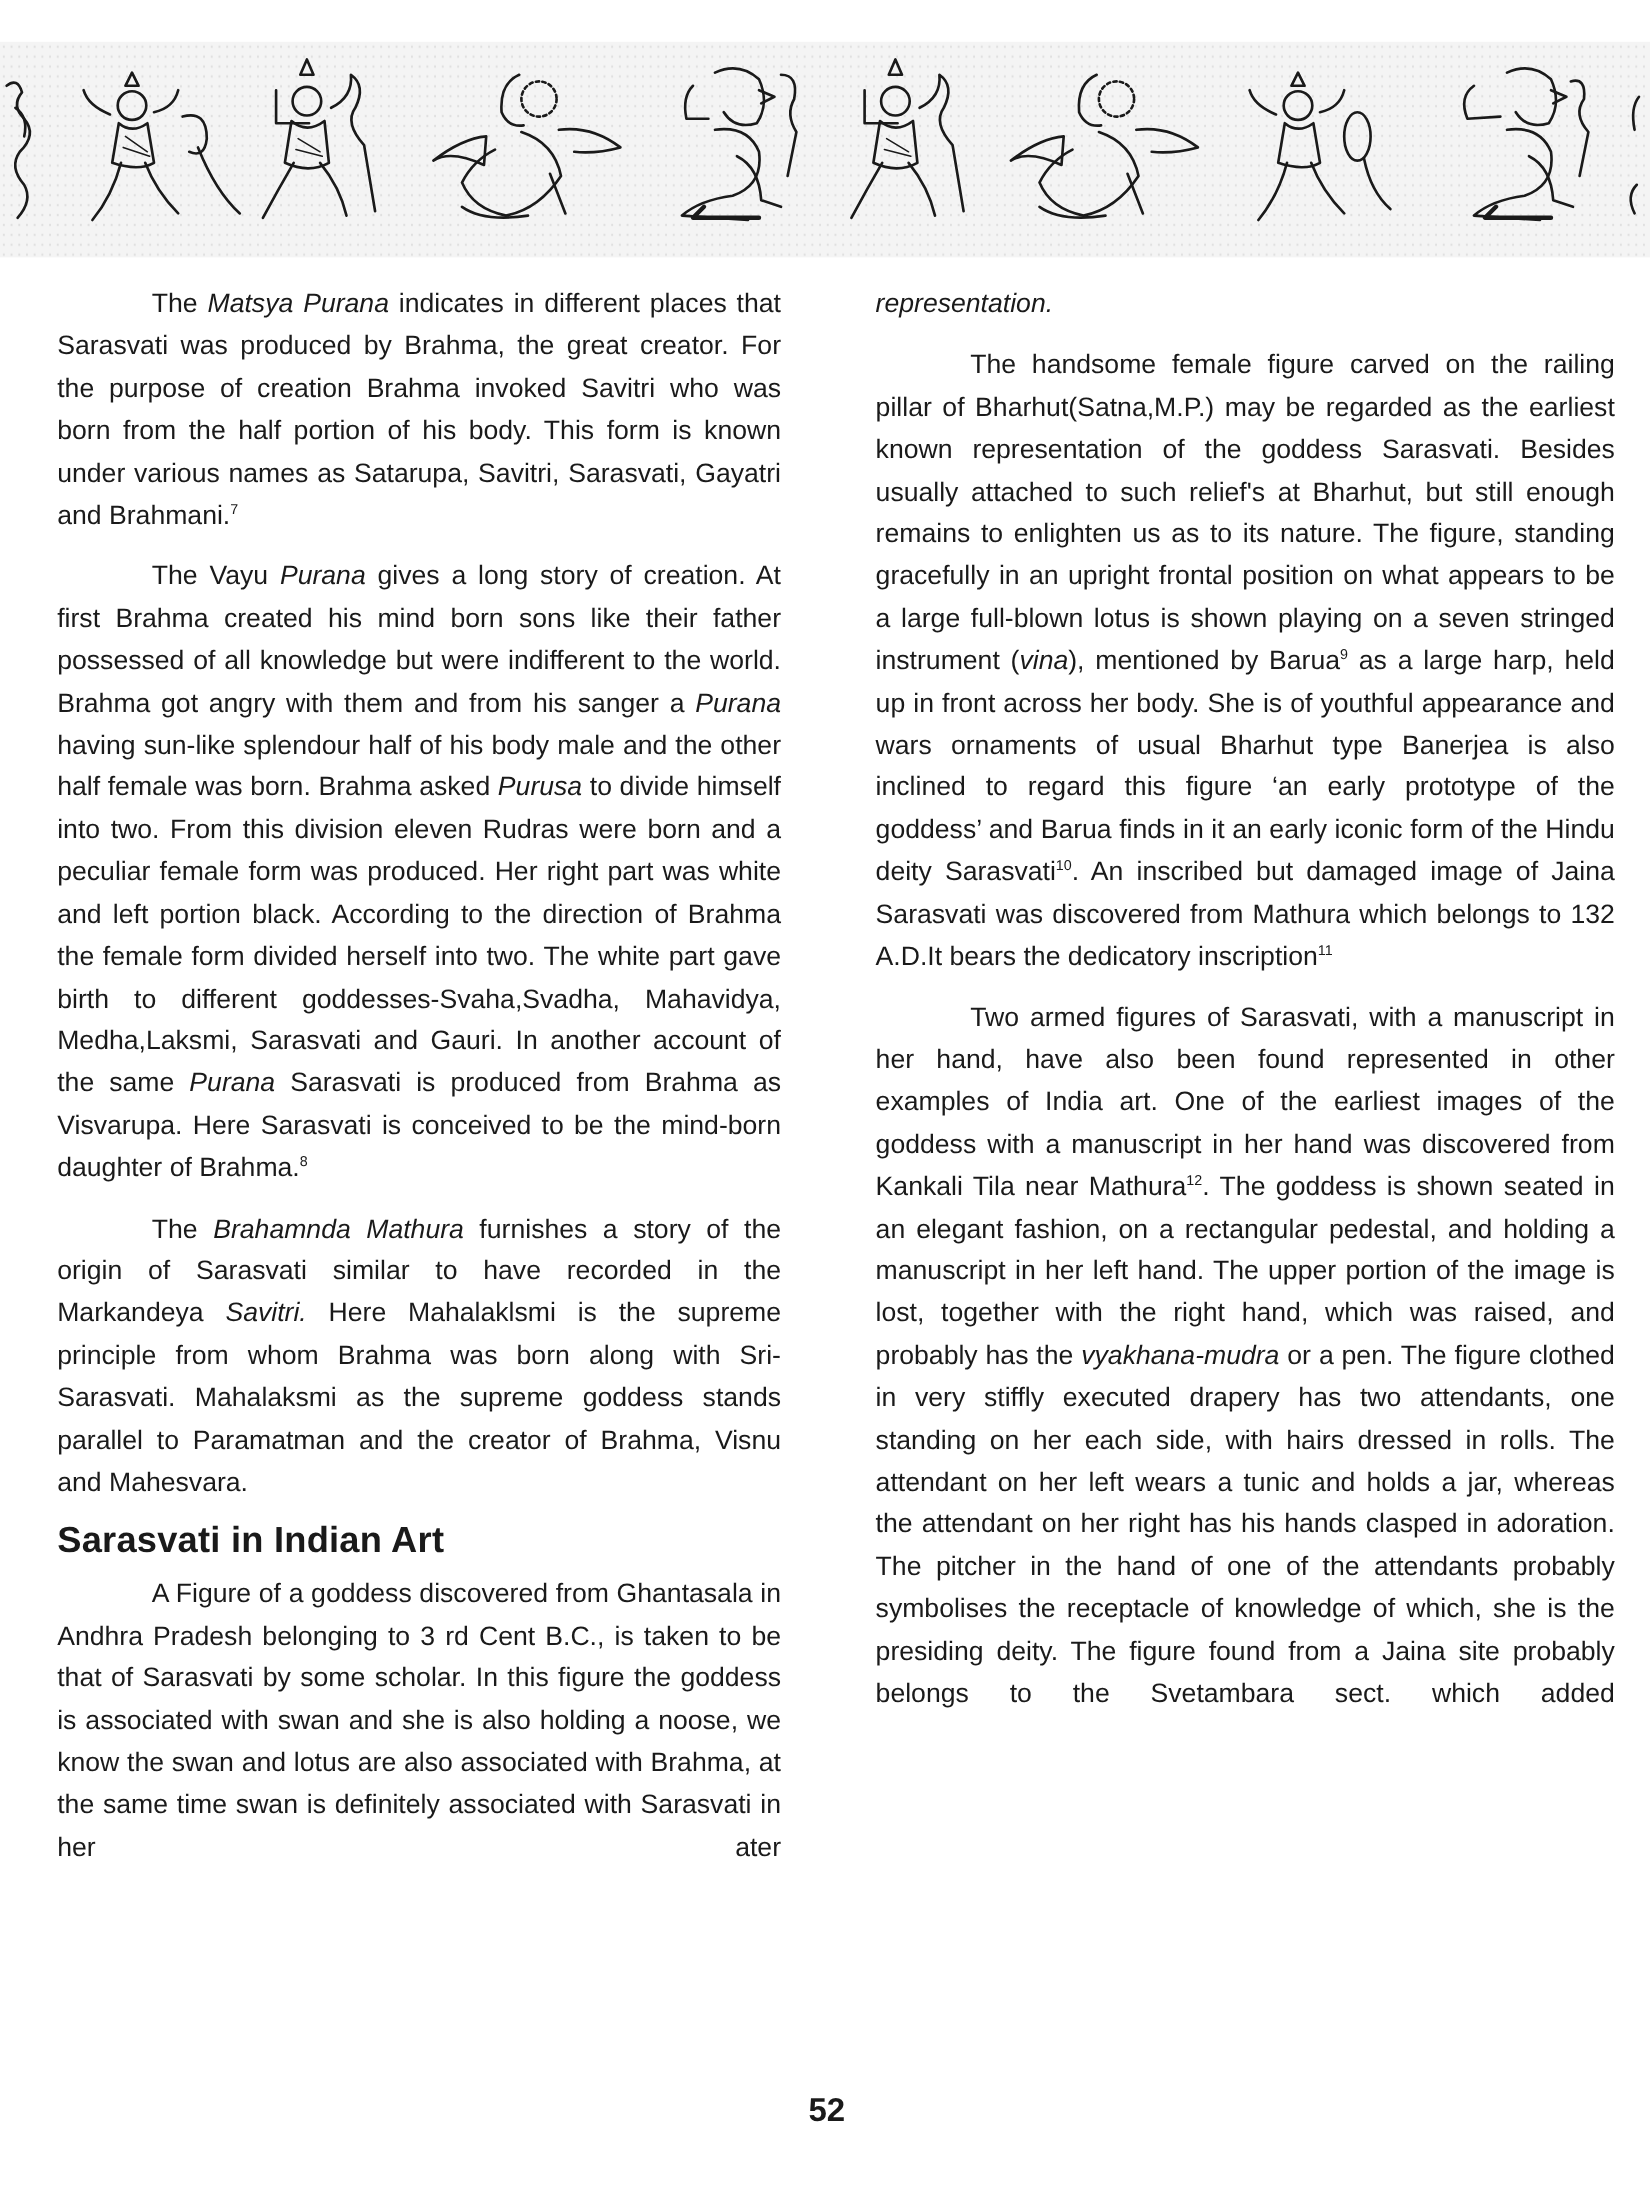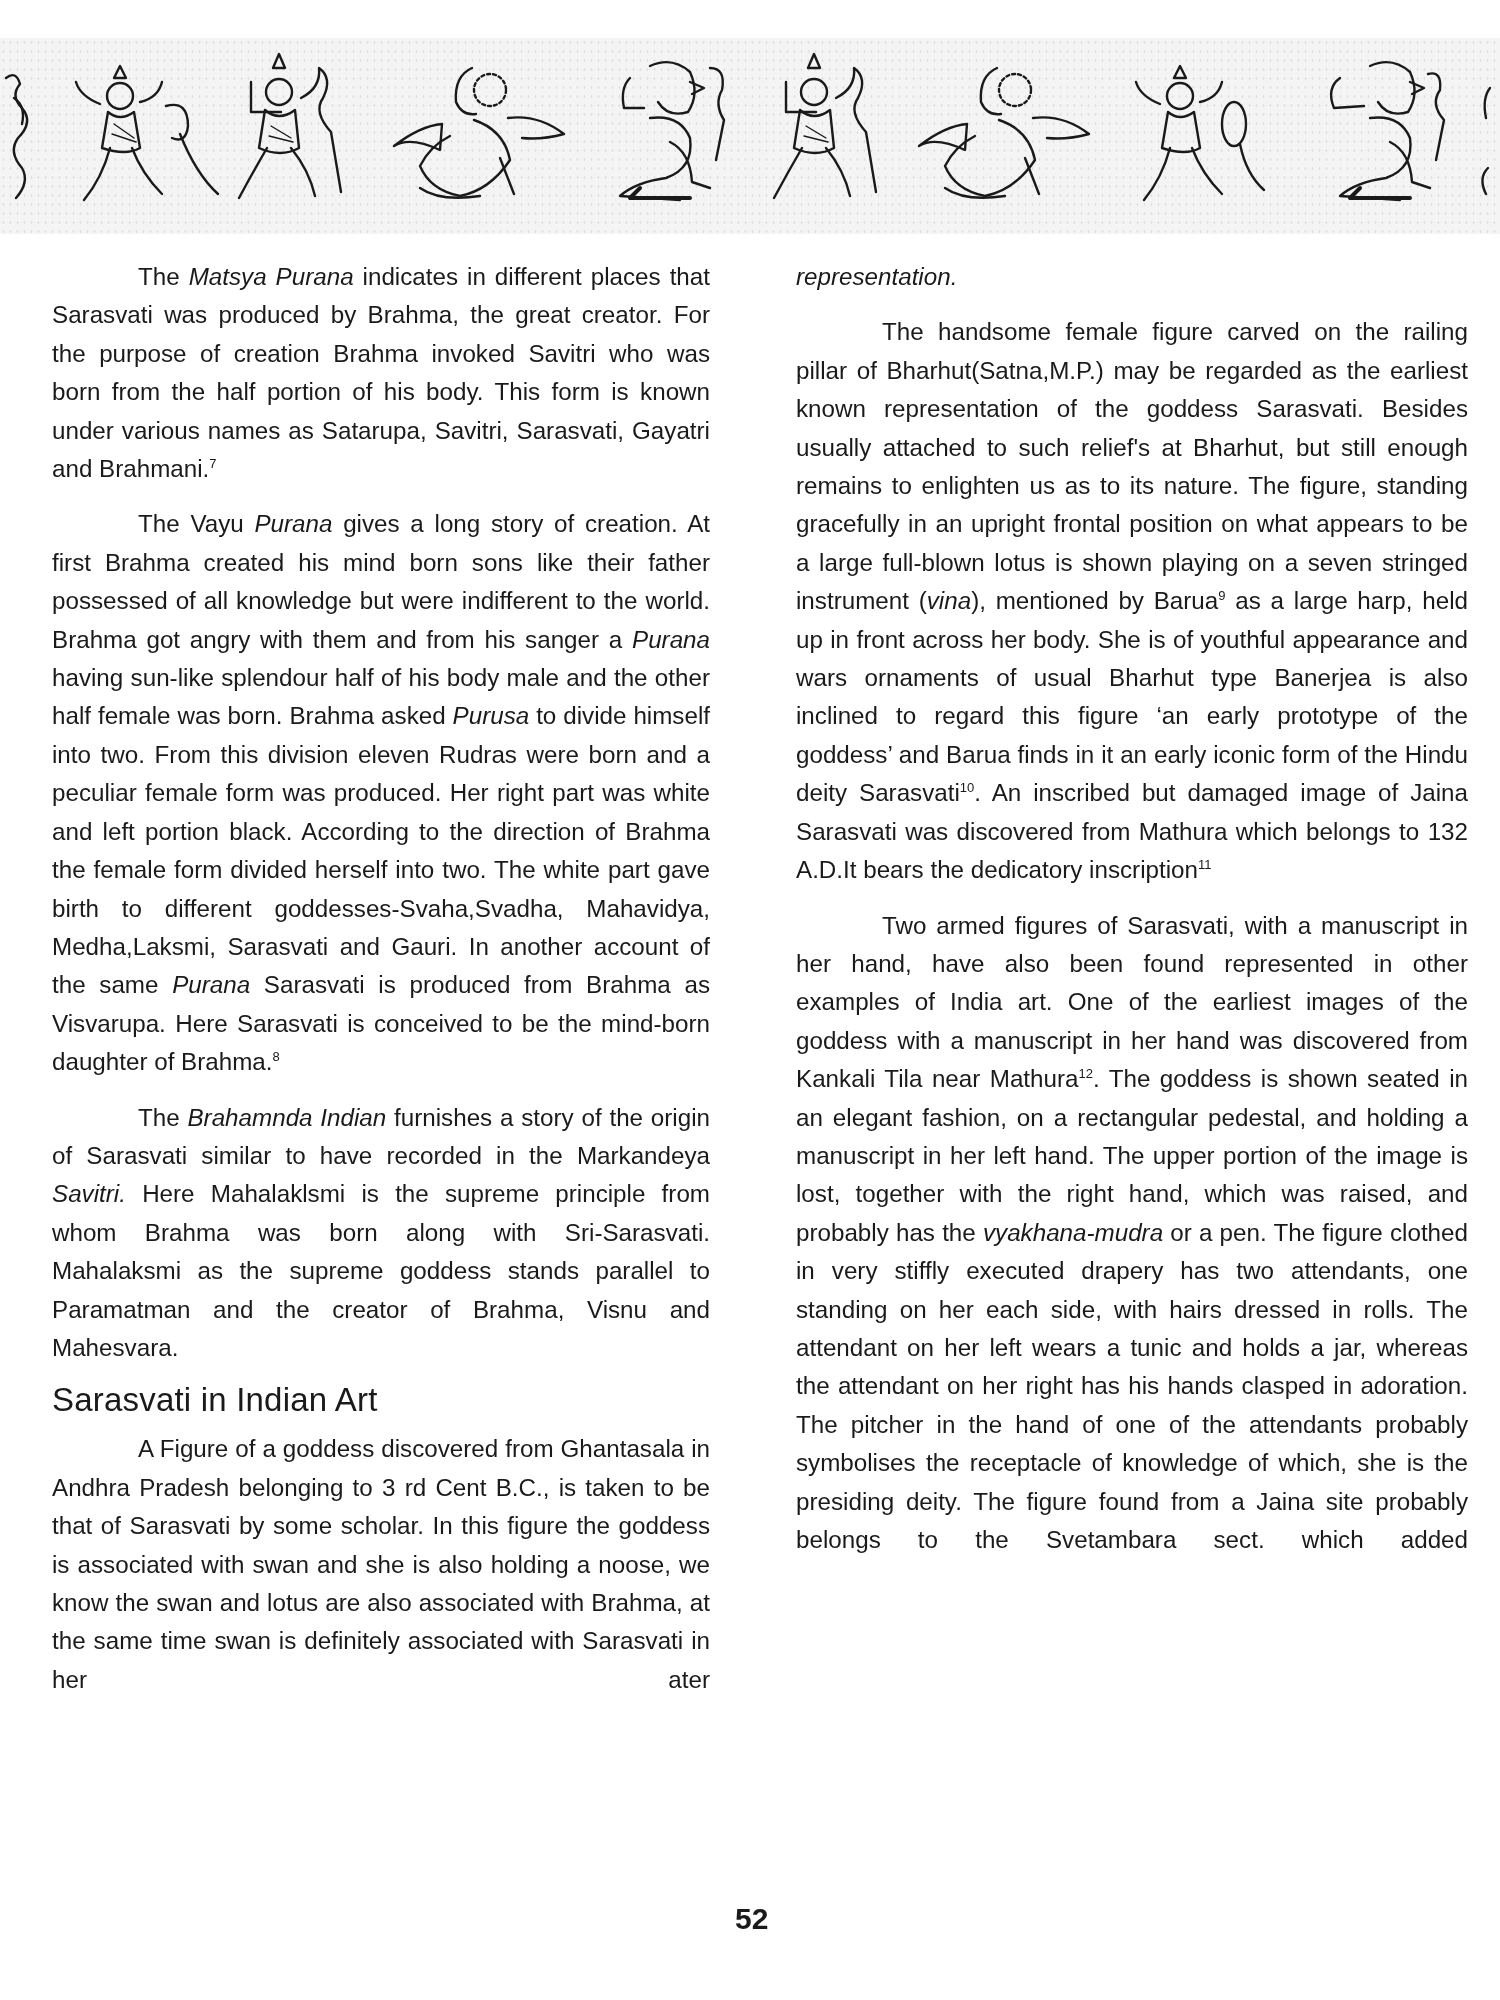--- a/index.html
+++ b/index.html
@@ -12,21 +12,21 @@
      background-size:7px 9px; opacity:.7; }
   .frieze svg { position:absolute; top:0; left:0; }
   .col { position:absolute; top:258px; font-size:24.2px; line-height:38.4px;
          text-align:justify; }
   .col.left { left:52px; width:658px; }
   .col.right { left:796px; width:672px; }
   .col p { margin:0 0 17px 0; text-indent:86px; }
   .col p.noindent { text-indent:0;font-style:italic; }
   .col p.last-line-justify { text-align-last:justify; }
   .col sup { font-size:13px; line-height:0; vertical-align:super; }
-  .col h2 { margin:-6px 0 8px 0; font-size:33px; font-weight:normal; line-height:44px; letter-spacing:0.2px; }
+  .col h2 { margin:-6px 0 8px 0; font-size:33px; font-weight:bold; line-height:44px; letter-spacing:0.2px; }
   .col em { font-style:italic; }
   .pagenum { position:absolute; left:735px; top:1902px; width:40px; text-align:left;
              font-size:30px; font-weight:bold; }
 </style>
 </head>
 <body>
 
 <div class="frieze">
   <svg width="1500" height="196" viewBox="0 0 1500 196" fill="none" stroke="#1a1a1a" stroke-width="2.4" stroke-linecap="round" stroke-linejoin="round">
 
@@ -118,21 +118,21 @@
       <path d="M10 50 q-8 10 -4 30 M8 130 q-10 10 -2 26"></path>
     </g>
   </svg>
 </div>
 
 <div class="col left">
   <p><span>The </span><em>Matsya Purana</em><span> indicates in different places that Sarasvati was produced by Brahma, the great creator. For the purpose of creation Brahma invoked Savitri who was born from the half portion of his body. This form is known under various names as Satarupa, Savitri, Sarasvati, Gayatri and Brahmani.</span><sup>7</sup></p>
 
   <p><span>The Vayu </span><em>Purana</em><span> gives a long story of creation. At first Brahma created his mind born sons like their father possessed of all knowledge but were indifferent to the world. Brahma got angry with them and from his sanger a </span><em>Purana</em><span> having sun-like splendour half of his body male and the other half female was born. Brahma asked </span><em>Purusa</em><span> to divide himself into two. From this division eleven Rudras were born and a peculiar female form was produced. Her right part was white and left portion black. According to the direction of Brahma the female form divided herself into two. The white part gave birth to different goddesses-Svaha,Svadha, Mahavidya, Medha,Laksmi, Sarasvati and Gauri. In another account of the same </span><em>Purana</em><span> Sarasvati is produced from Brahma as Visvarupa. Here Sarasvati is conceived to be the mind-born daughter of Brahma.</span><sup>8</sup></p>
 
-  <p><span>The </span><em>Brahamnda Indian</em><span> furnishes a story of the origin of Sarasvati similar to have recorded in the Markandeya </span><em>Savitri.</em><span> Here Mahalaklsmi is the supreme principle from whom Brahma was born along with Sri-Sarasvati. Mahalaksmi as the supreme goddess stands parallel to Paramatman and the creator of Brahma, Visnu and Mahesvara.</span></p>
+  <p><span>The </span><em>Brahamnda Mathura</em><span> furnishes a story of the origin of Sarasvati similar to have recorded in the Markandeya </span><em>Savitri.</em><span> Here Mahalaklsmi is the supreme principle from whom Brahma was born along with Sri-Sarasvati. Mahalaksmi as the supreme goddess stands parallel to Paramatman and the creator of Brahma, Visnu and Mahesvara.</span></p>
 
   <h2>Sarasvati in Indian Art</h2>
 
   <p class="last-line-justify">A Figure of a goddess discovered from Ghantasala in Andhra Pradesh belonging to 3 rd Cent B.C., is taken to be that of Sarasvati by some scholar. In this figure the goddess is associated with swan and she is also holding a noose, we know the swan and lotus are also associated with Brahma, at the same time swan is definitely associated with Sarasvati in her ater</p>
 </div>
 
 <div class="col right">
   <p class="noindent">representation.</p>
 
   <p><span>The handsome female figure carved on the railing pillar of Bharhut(Satna,M.P.) may be regarded as the earliest known representation of the goddess Sarasvati. Besides usually attached to such relief's at Bharhut, but still enough remains to enlighten us as to its nature. The figure, standing gracefully in an upright frontal position on what appears to be a large full-blown lotus is shown playing on a seven stringed instrument (</span><em>vina</em><span>), mentioned by Barua</span><sup>9</sup><span> as a large harp, held up in front across her body. She is of youthful appearance and wars ornaments of usual Bharhut type Banerjea is also inclined to regard this figure ‘an early prototype of the goddess’ and Barua finds in it an early iconic form of the Hindu deity Sarasvati</span><sup>10</sup><span>. An inscribed but damaged image of Jaina Sarasvati was discovered from Mathura which belongs to 132 A.D.It bears the dedicatory inscription</span><sup>11</sup></p>

